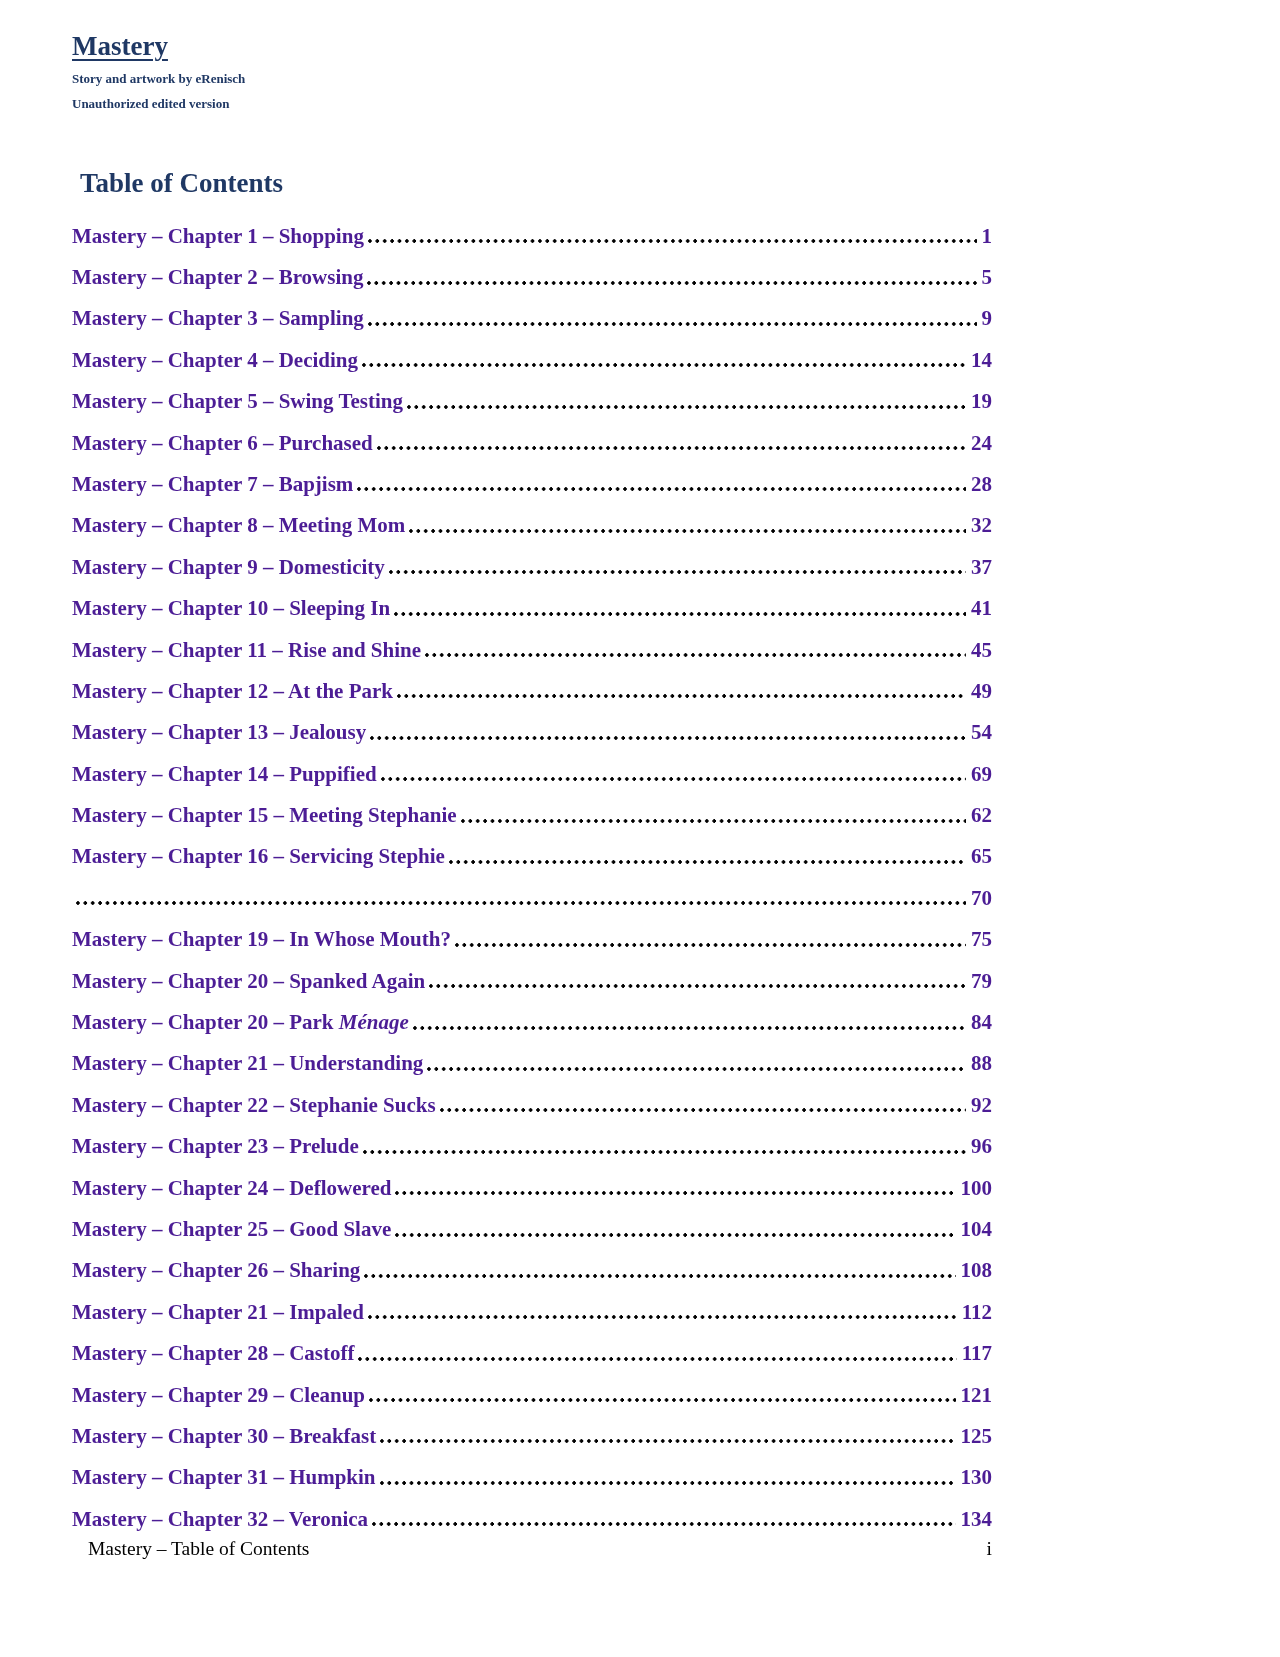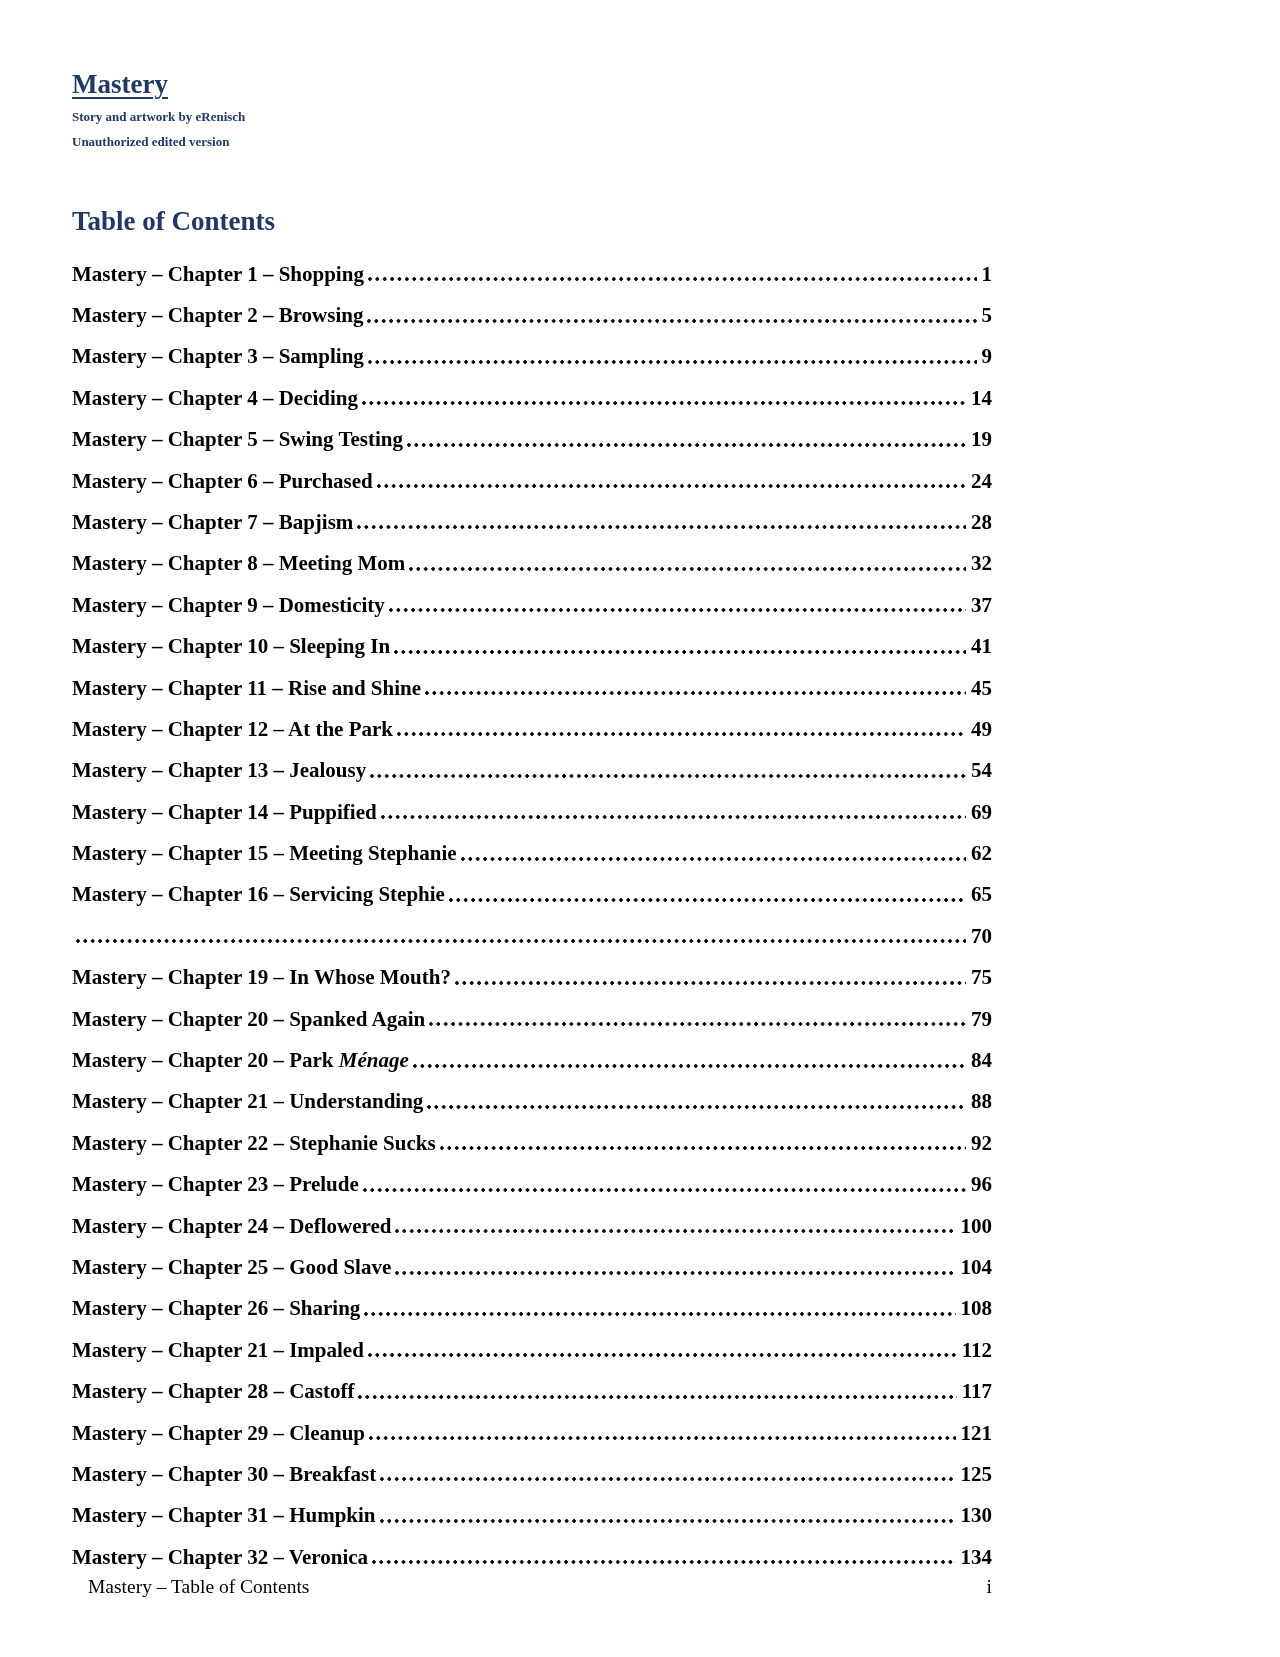--- a/index.html
+++ b/index.html
@@ -8,21 +8,21 @@
     width: 1280px;
     height: 1657px;
     background: #ffffff;
     font-family: "Liberation Serif", "DejaVu Serif", serif;
     color: #000000;
     overflow: hidden;
   }
   .page {
     width: 1072px;
     height: 1657px;
-    padding: 70px 80px 30px 72px;
+    padding: 32px 80px 30px 72px;
   }
   
   .doc-title {
     margin: 0 0 4px 0;
     font-size: 27px;
     font-weight: bold;
     line-height: 1.1;
     color: #1F3864;
     text-decoration: underline;
     text-decoration-thickness: 2px;
@@ -30,38 +30,38 @@
     display: inline-block;
   }
   .header-line {
     font-size: 13px;
     font-weight: bold;
     line-height: 25px;
     color: #1F3864;
   }
   
   .toc-heading {
-    margin: 52px 0 0 0;
+    margin: 52px 0 0 8px;
     font-size: 27px;
     font-weight: bold;
     line-height: 1.15;
     color: #1F3864;
   }
   
   .toc {
     margin-top: 8px;
   }
   .toc-entry {
     display: flex;
     align-items: flex-end;
     height: 41.4px;
     font-size: 21px;
     font-weight: bold;
     line-height: 1.12;
-    color: #000000;
+    color: #4c1d95;
     cursor: pointer;
   }
   .toc-label { white-space: pre-wrap; }
   .toc-label .it { font-style: italic; }
   .dots {
     flex: 1 1 auto;
     align-self: flex-end;
     height: 6px;
     margin: 0 5px 4px 4px;
     background-image: radial-gradient(circle at 2px 3px, #000 1.55px, transparent 1.95px);

